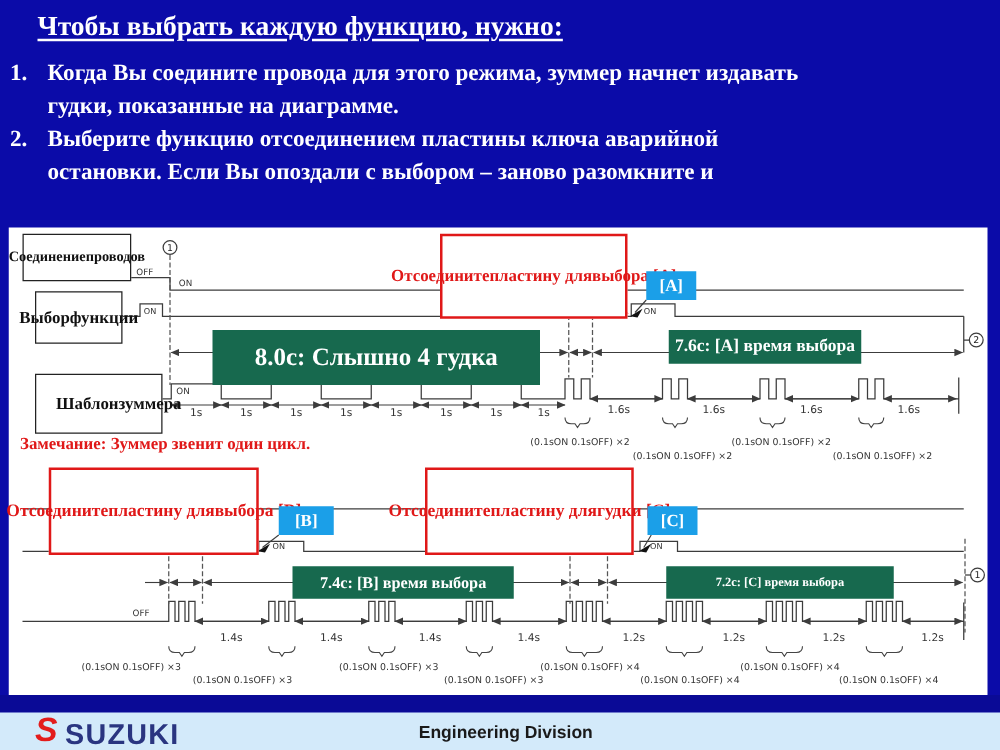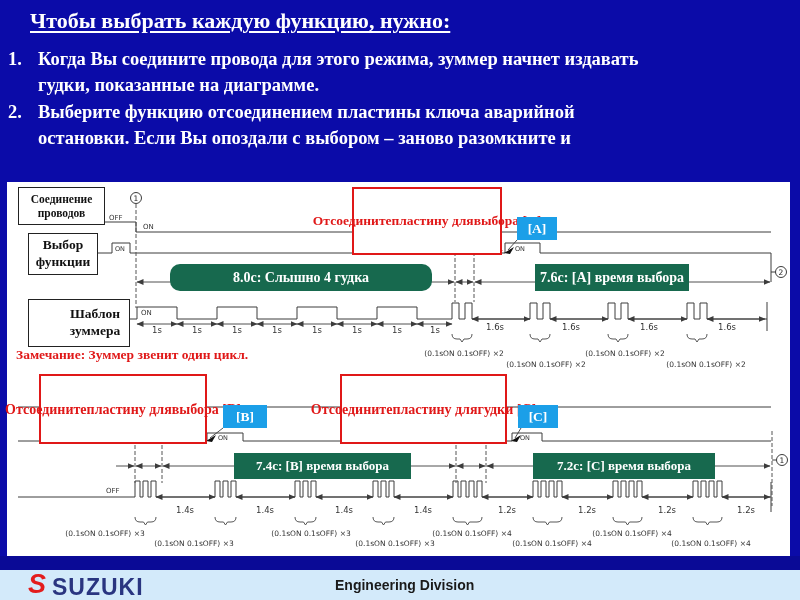--- a/index.html
+++ b/index.html
@@ -15,21 +15,21 @@
     text-decoration:underline;text-underline-offset:3px;white-space:nowrap;
   }
   .list-item{left:8px;width:784px;color:#fff;font-weight:bold;font-size:18.5px;line-height:26px;display:flex;}
   .list-num{width:30px;flex:0 0 30px;}
   .list-lines{flex:1;}
   
   #panel{left:7px;top:182px;width:783px;height:374px;background:#ffffff;}
   svg{position:absolute;left:0;top:0;pointer-events:none;}
   .sigbox{
     background:#fff;border:1.5px solid #222;color:#111;font-weight:bold;
-    display:flex;flex-direction:column;align-items:center;justify-content:center;
+    display:flex;flex-direction:row;align-items:center;justify-content:center;
     text-align:center;line-height:1.25;
   }
   .callout{
     background:#fff;border:2px solid #e01818;color:#e01818;font-weight:bold;
     display:flex;flex-direction:row;align-items:center;justify-content:center;
     text-align:center;font-size:13.5px;line-height:1.5;white-space:nowrap;
   }
   .tag{
     background:#1b9fe8;color:#fff;font-weight:bold;font-size:13.5px;
     display:flex;align-items:center;justify-content:center;
@@ -287,24 +287,24 @@
 <div class="abs callout" style="left:340px;top:374px;width:163px;height:66px;font-size:14px;">
   <div>Отсоедините</div>
   <div>пластину для</div>
   <div>гудки [C]</div>
 </div>
 
 <div class="abs tag" style="left:517px;top:217px;width:40px;height:23px;">[A]</div>
 <div class="abs tag" style="left:223px;top:405px;width:44px;height:23px;">[B]</div>
 <div class="abs tag" style="left:518px;top:405px;width:40px;height:23px;">[C]</div>
 
-<div class="abs gbar" style="left:170px;top:264px;width:262px;height:27px;font-size:14px;border-radius:10px;">8.0с: Слышно 4 гудка</div>
+<div class="abs gbar" style="left:170px;top:264px;width:262px;height:44px;font-size:20px;">8.0с: Слышно 4 гудка</div>
 <div class="abs gbar" style="left:535px;top:264px;width:154px;height:27px;font-size:14px;">7.6с: [A] время выбора</div>
 <div class="abs gbar" style="left:205px;top:453px;width:177px;height:26px;font-size:13px;margin-left:29px;">7.4с: [B] время выбора</div>
-<div class="abs gbar" style="left:533px;top:453px;width:182px;height:26px;font-size:13px;">7.2с: [C] время выбора</div>
+<div class="abs gbar" style="left:533px;top:453px;width:182px;height:26px;font-size:10px;">7.2с: [C] время выбора</div>
 
 <div class="abs" id="note" style="left:16px;top:347px;">Замечание: Зуммер звенит один цикл.</div>
 
 <div class="abs" id="footer-bar"></div>
 <div class="abs" id="footer"></div>
 <div class="abs" id="logo-s">S</div>
 <div class="abs" id="brand">SUZUKI</div>
 <div class="abs" id="division">Engineering Division</div>
 
 </body></html>

